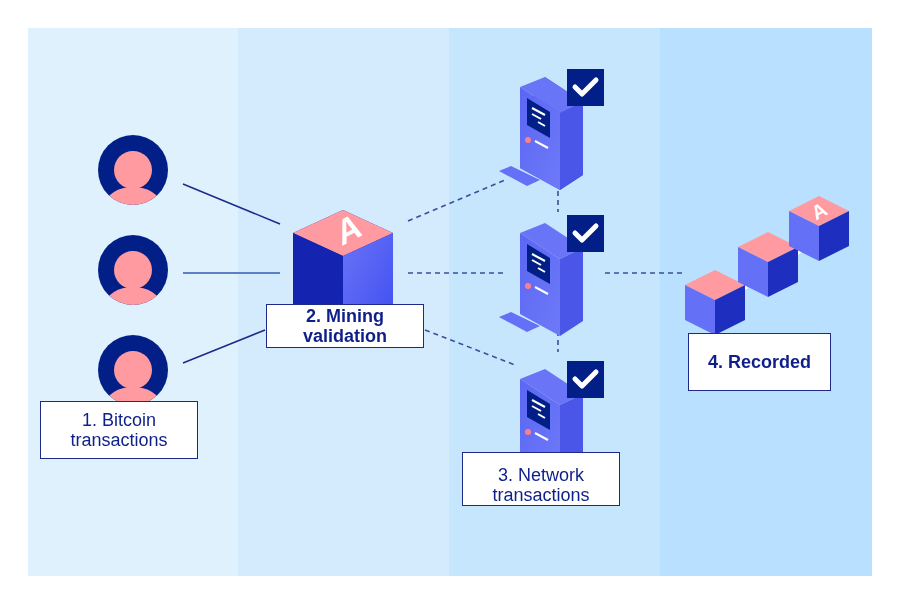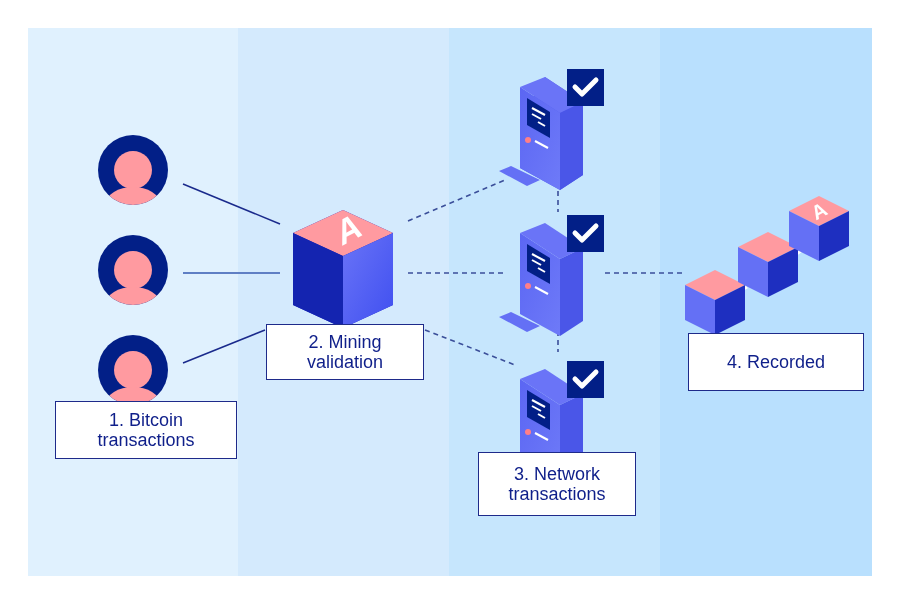--- a/index.html
+++ b/index.html
@@ -140,27 +140,27 @@
     </g>
     <g transform="translate(819,226)">
       <polygon points="0,-30 30,-15 0,0 -30,-15" fill="#ff9aa0"></polygon>
       <polygon points="-30,-15 0,0 0,35 -30,20" fill="#6470f5"></polygon>
       <polygon points="0,0 30,-15 30,20 0,35" fill="#1e2fc0"></polygon>
       <text x="0" y="-8" fill="#ffffff" font-family="Liberation Sans, sans-serif" font-size="20" font-weight="bold" text-anchor="middle" transform="rotate(-28 0 -15)">A</text>
     </g>
   </g>
 </svg>
 
-<div class="label" style="left:55px;top:401px;width:182px;height:58px;">
+<div class="label" style="left:40px;top:401px;width:158px;height:58px;">
   <span>1.  Bitcoin</span>
   <span>transactions</span>
 </div>
-<div class="label" style="left:266px;top:324px;width:158px;height:56px;">
+<div class="label" style="left:266px;top:304px;width:158px;height:44px;font-weight:bold;">
   <span>2. Mining</span>
   <span>validation</span>
 </div>
-<div class="label" style="left:478px;top:452px;width:158px;height:64px;">
+<div class="label" style="left:462px;top:452px;width:158px;height:54px;justify-content:flex-end;">
   <span>3. Network</span>
   <span>transactions</span>
 </div>
-<div class="label" style="left:688px;top:333px;width:176px;height:58px;">
+<div class="label" style="left:688px;top:333px;width:143px;height:58px;font-weight:bold;">
   <span>4. Recorded</span>
 </div>
 
 </body></html>

